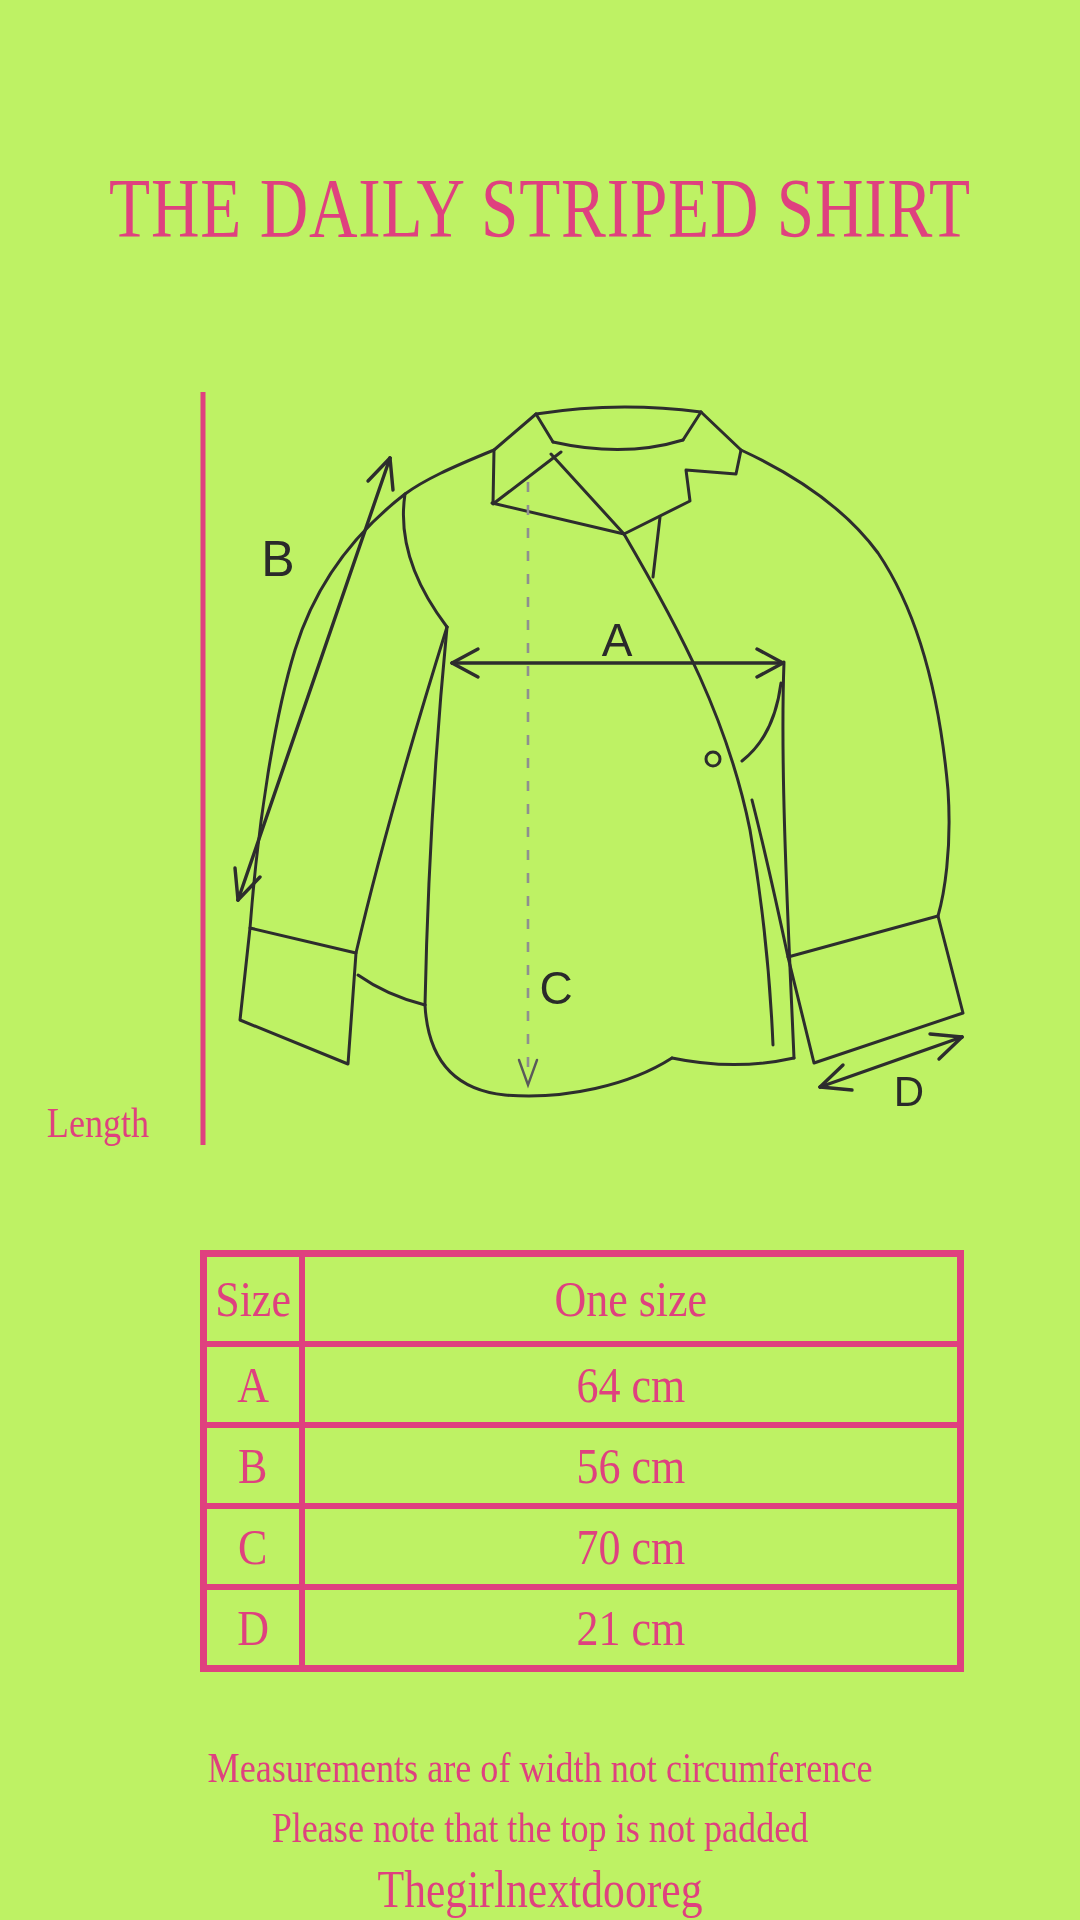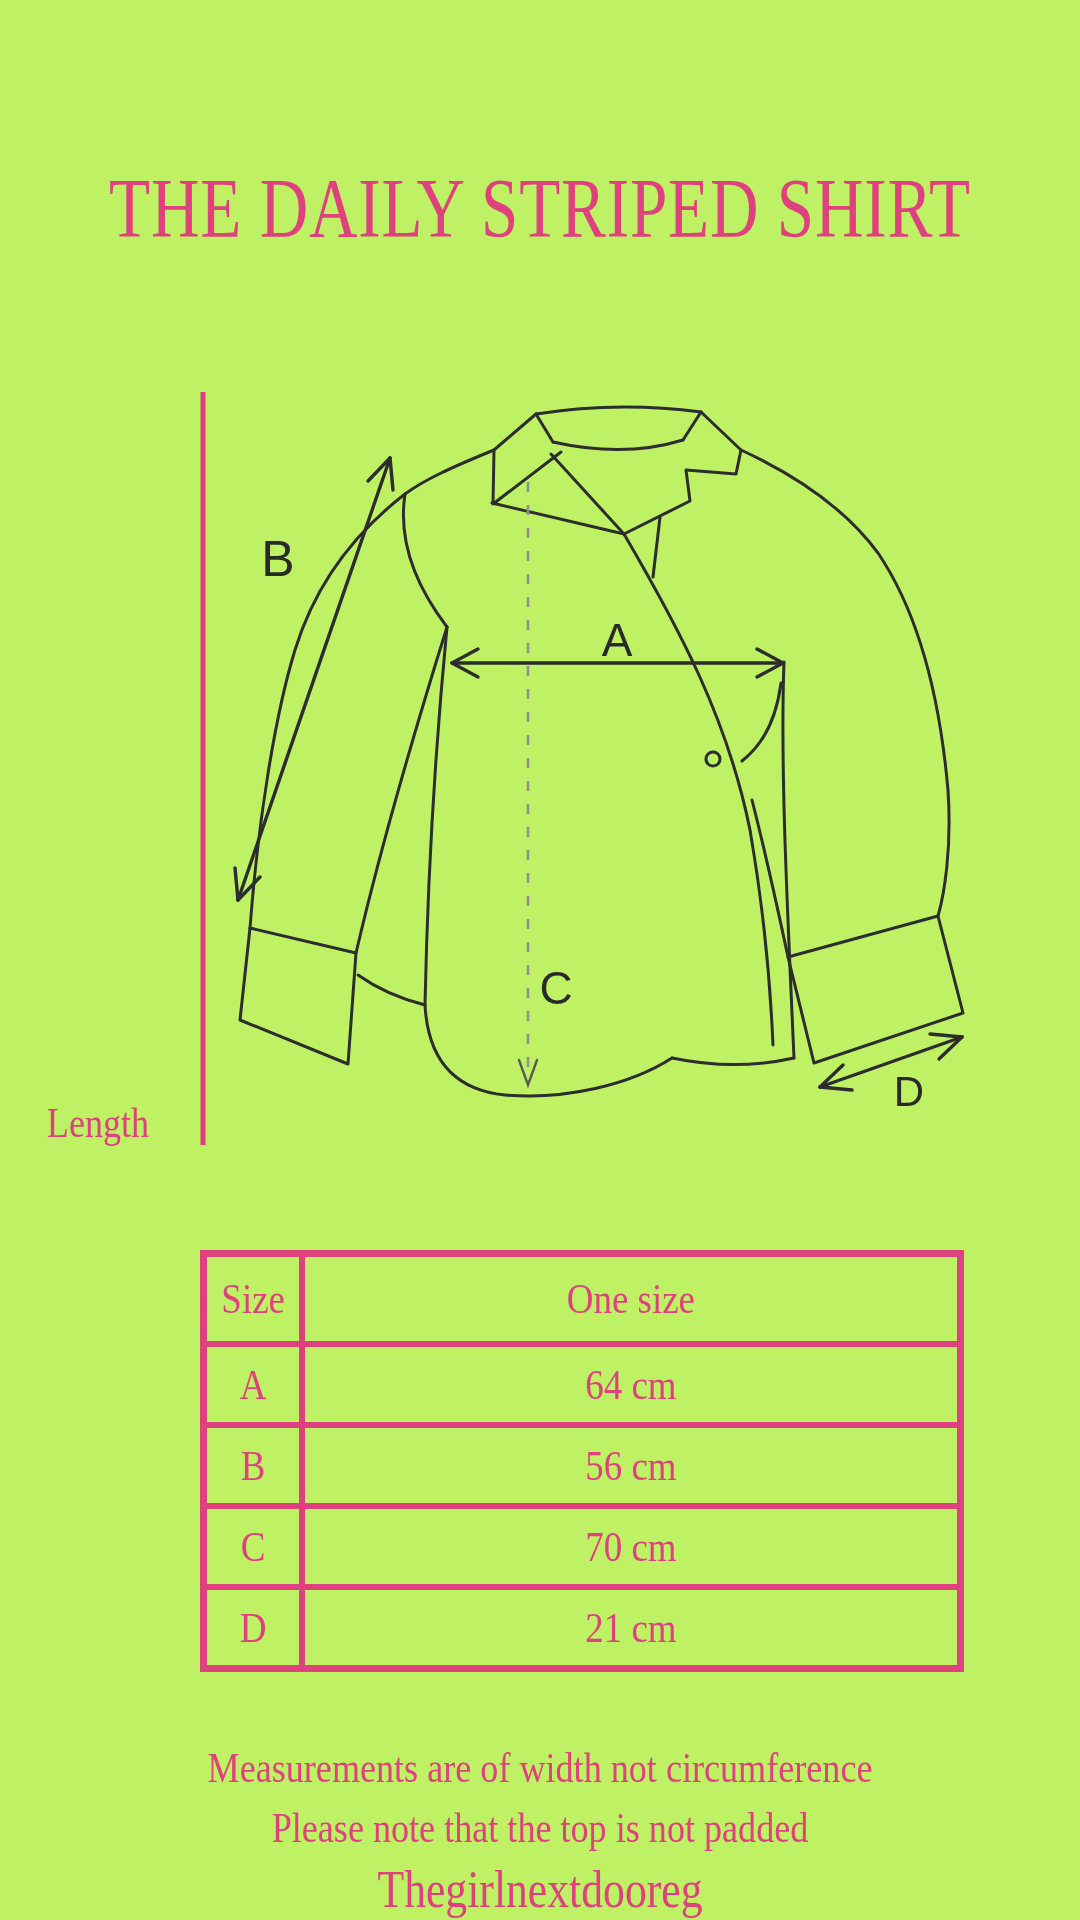--- a/index.html
+++ b/index.html
@@ -39,21 +39,21 @@
   }
   .size-table{
     position:absolute;left:200px;top:1250px;width:764px;
     border-collapse:collapse;table-layout:fixed;
     border:7px solid var(--pink);
   }
   .size-table td{
     border:6px solid var(--pink);
     text-align:center;vertical-align:middle;
     font-family:"Liberation Serif",serif;
-    font-size:42px;color:var(--pink);
+    font-size:50px;color:var(--pink);
     padding:0;
   }
   .size-table tr.hdr td{height:84px;}
   .size-table tr.row td{height:75px;}
   .cellcond{display:inline-block;transform:scaleX(0.88);white-space:nowrap;}
   .footer{
     position:absolute;left:0;right:0;top:1742px;
     text-align:center;color:var(--pink);
   }
   .footer p{margin:0;}

